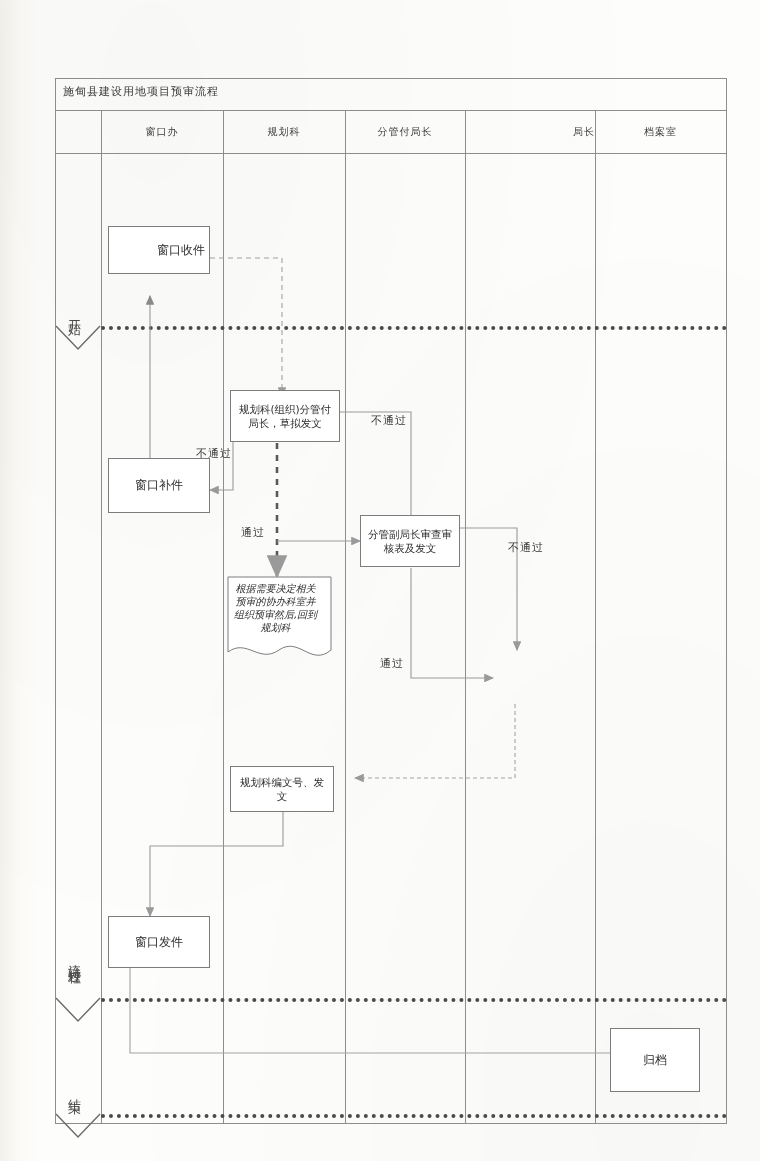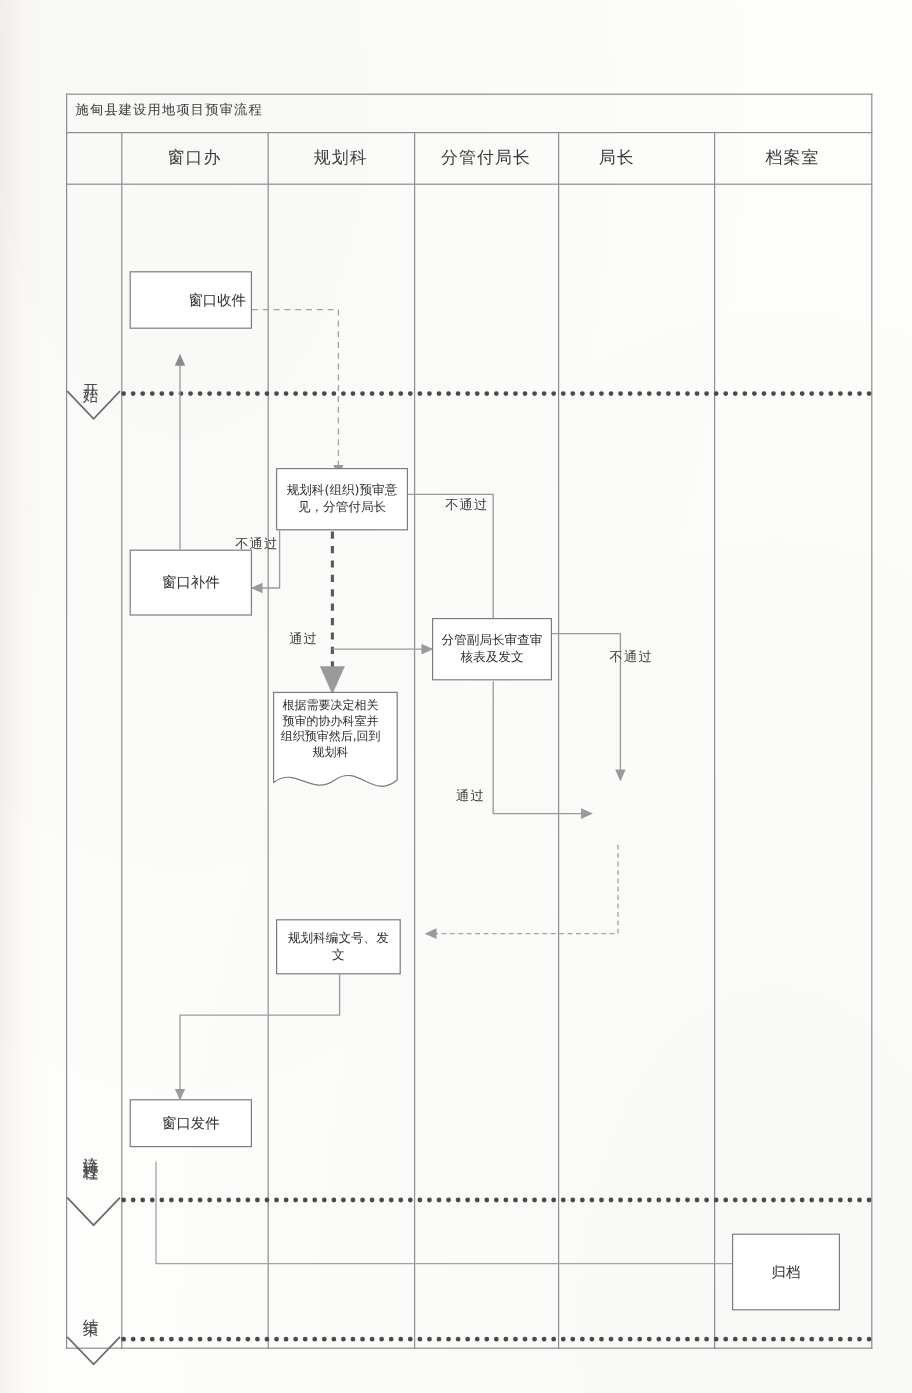--- a/index.html
+++ b/index.html
@@ -25,21 +25,21 @@
   .h{height:1px;}
 
   .title{
     position:absolute;left:8px;top:6px;
     font-size:11px;color:#3a3a3a;letter-spacing:1px;
     font-family:"DejaVu Sans","Liberation Sans",sans-serif;
     white-space:nowrap;
   }
   .lane-head{
     position:absolute;top:33px;height:42px;line-height:42px;
-    text-align:center;font-size:14px;color:#3b3b3b;letter-spacing:1px;
+    text-align:center;font-size:10px;color:#3b3b3b;letter-spacing:1px;
     white-space:nowrap;
   }
   .phase-label{
     position:absolute;left:6px;width:22px;
     writing-mode:vertical-rl;text-orientation:upright;
     font-size:13px;color:#4a4a4a;letter-spacing:3px;
     text-align:center;white-space:nowrap;
   }
   
   .phase-sep{position:absolute;left:46px;height:0;
@@ -92,21 +92,21 @@
     <div class="frame-line v" style="left:168px;top:32px;height:1014px;"></div>
     <div class="frame-line v" style="left:290px;top:32px;height:1014px;"></div>
     <div class="frame-line v" style="left:410px;top:32px;height:1014px;"></div>
     <div class="frame-line v" style="left:540px;top:32px;height:1014px;"></div>
 
     <div class="title">施甸县建设用地项目预审流程</div>
 
     <div class="lane-head" style="left:46px;width:122px;">窗口办</div>
     <div class="lane-head" style="left:168px;width:122px;">规划科</div>
     <div class="lane-head" style="left:290px;width:120px;">分管付局长</div>
-    <div class="lane-head" style="left:394px;width:130px;">局长</div>
+    <div class="lane-head" style="left:410px;width:130px;text-align:right;">局长</div>
     <div class="lane-head" style="left:540px;width:131px;">档案室</div>
 
     <div class="phase-label" style="top:205px;height:60px;">开始</div>
     <div class="phase-label" style="top:832px;height:98px;">流转过程</div>
     <div class="phase-label" style="top:988px;height:50px;">结束</div>
 
     <div class="phase-sep" style="top:248px;width:626px;"></div>
     <div class="phase-sep" style="top:920px;width:626px;"></div>
     <div class="phase-sep" style="top:1036px;width:626px;"></div>
 
@@ -185,44 +185,44 @@
     <div class="edge-label" style="left:186px;top:447px;">通过</div>
     <div class="edge-label" style="left:316px;top:335px;">不通过</div>
     <div class="edge-label" style="left:325px;top:578px;">通过</div>
     <div class="edge-label" style="left:453px;top:462px;">不通过</div>
 
     <div class="node n-sm" style="left:53px;top:148px;width:102px;height:48px;justify-content:flex-end;">
       <span>窗口收件</span>
     </div>
 
     <div class="node n-xs" style="left:175px;top:312px;width:110px;height:52px;">
-      <span>规划科(组织)预审意见，分管付局长</span>
+      <span>规划科(组织)分管付局长，草拟发文</span>
     </div>
 
     <div class="node n-sm" style="left:53px;top:380px;width:102px;height:55px;align-items:center;">
       <span>窗口补件</span>
     </div>
 
     <div class="node n-xs" style="left:305px;top:437px;width:100px;height:52px;">
       <span>分管副局长审查审核表及发文</span>
     </div>
 
-    <div class="doc-node" style="left:172px;top:498px;width:97px;height:92px;">
+    <div class="doc-node" style="left:172px;top:498px;width:97px;height:92px;font-style:italic;">
       <svg width="105" height="92" viewBox="0 0 105 92">
         <path d="M1,1 L104,1 L104,74 C84,91 72,60 52,74 C32,88 20,62 1,76 Z" fill="#ffffff" stroke="#7c7c7c" stroke-width="1"></path>
       </svg>
       <div class="doc-text">根据需要决定相关预审的协办科室并组织预审然后,回到规划科</div>
     </div>
 
 
     <div class="node n-xs" style="left:175px;top:688px;width:104px;height:46px;">
       <span>规划科编文号、发文</span>
     </div>
 
-    <div class="node n-sm" style="left:53px;top:838px;width:102px;height:40px;">
+    <div class="node n-sm" style="left:53px;top:838px;width:102px;height:52px;">
       <span>窗口发件</span>
     </div>
 
     <div class="node n-sm" style="left:555px;top:950px;width:90px;height:64px;">
       <span>归档</span>
     </div>
 
   </div>
 </div>
 

